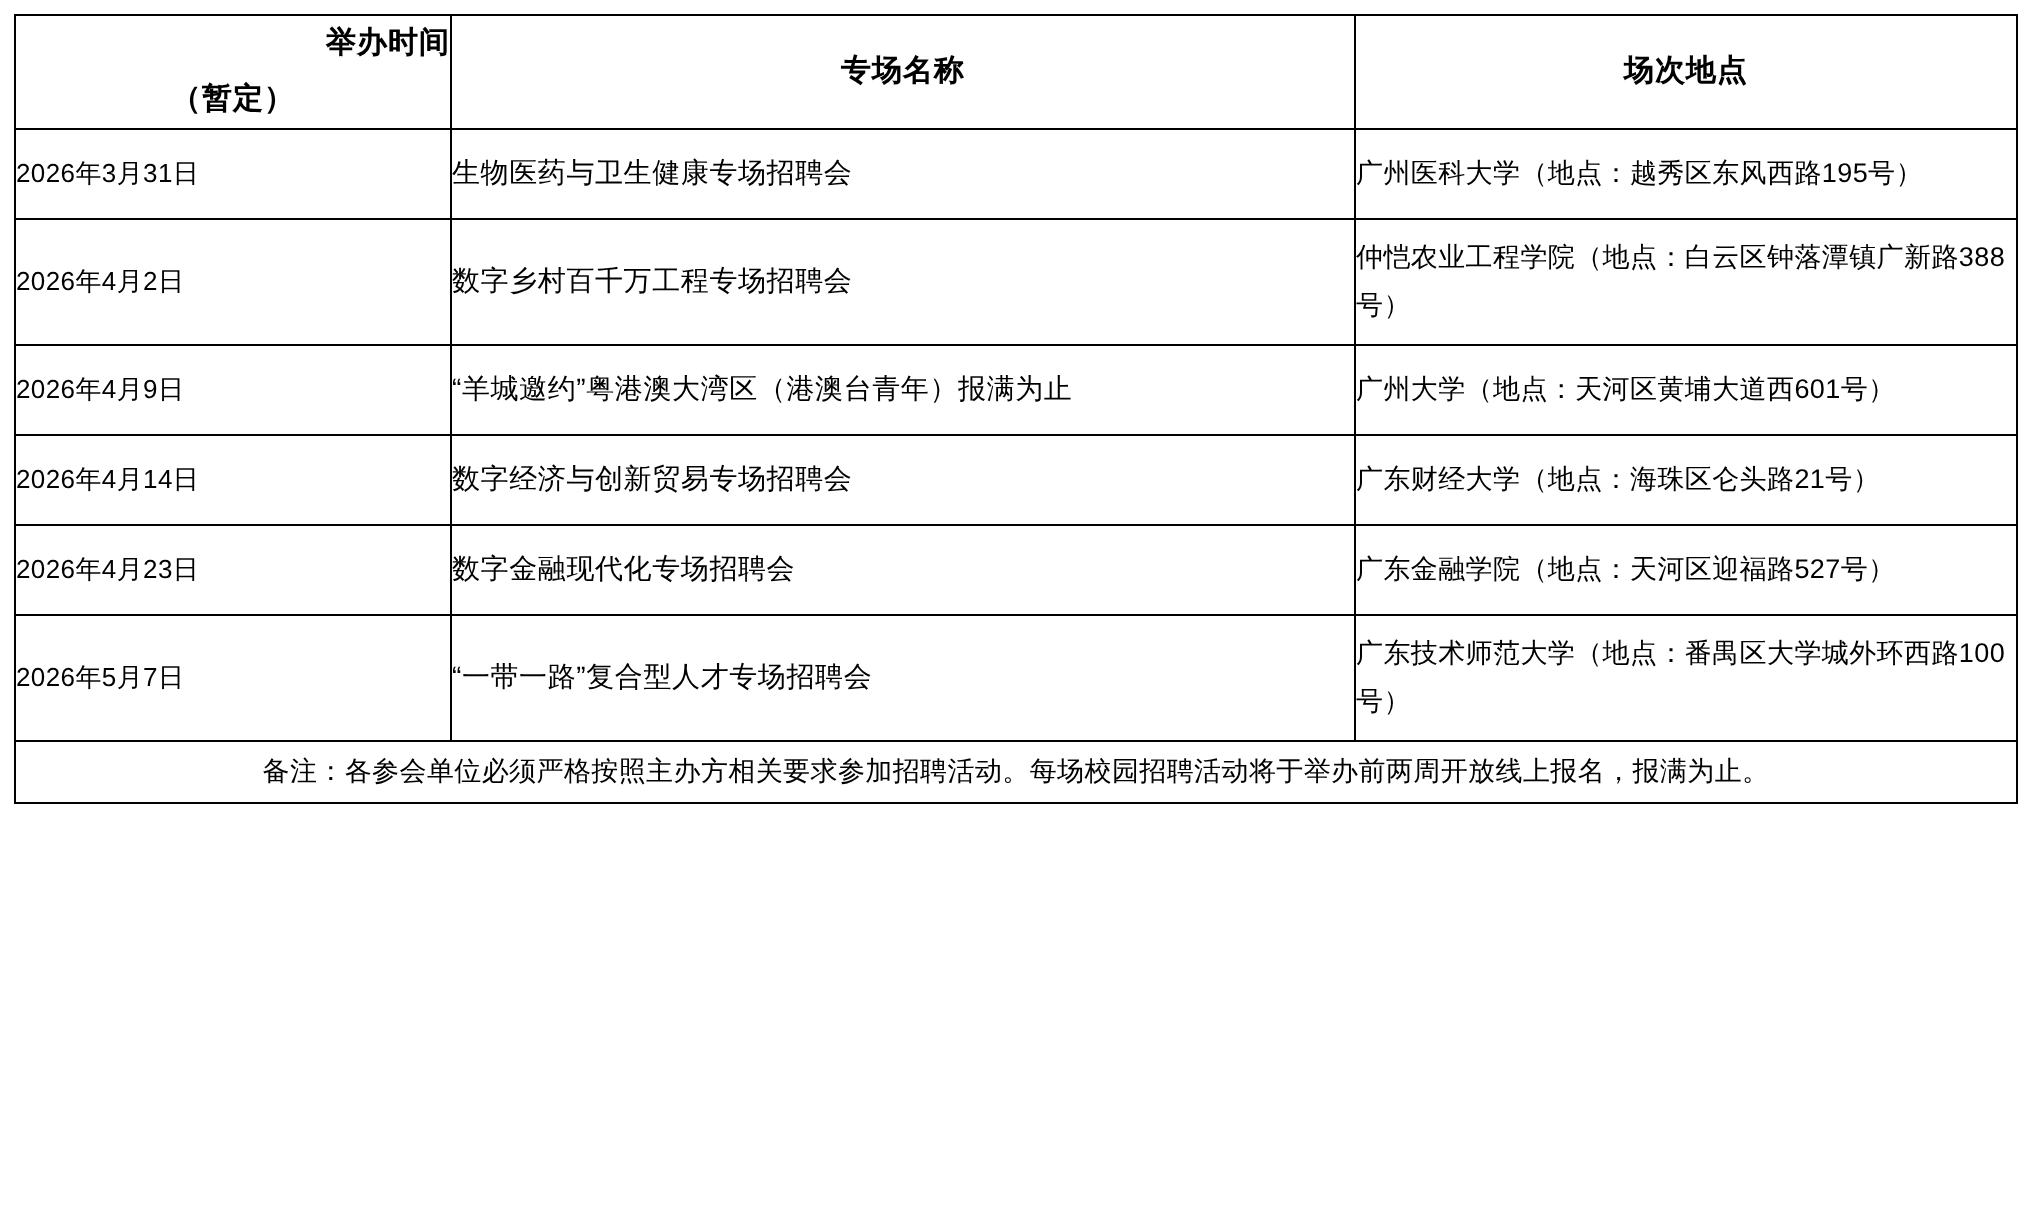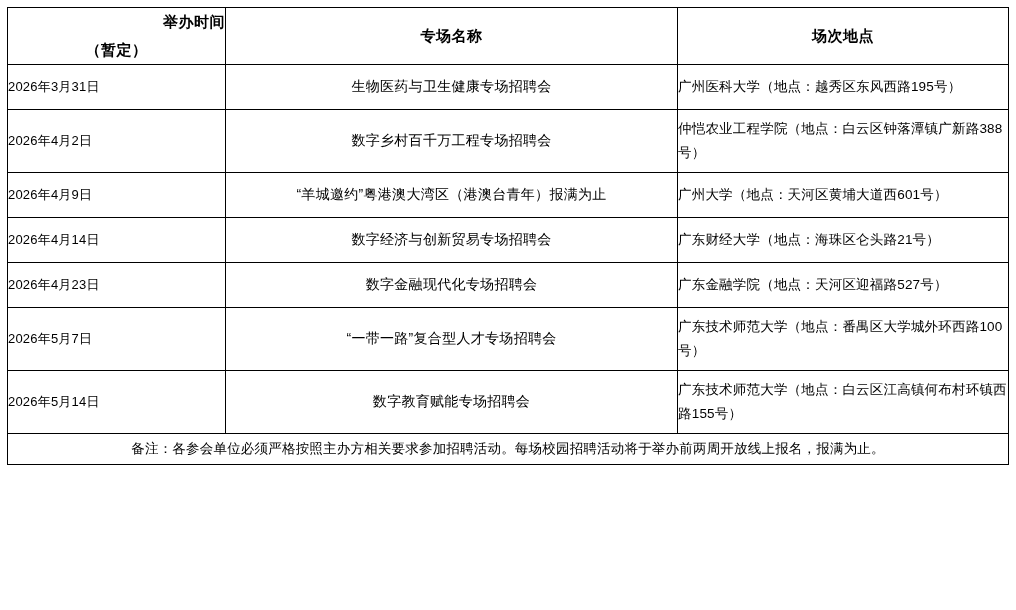--- a/index.html
+++ b/index.html
@@ -51,21 +51,21 @@
   td.date {
     font-size: 13px;
     padding: 6px 8px 6px 8px;
     text-align: left;
     letter-spacing: 0.2px;
     margin-left: 23px;
   }
   td.name {
     font-size: 14px;
     padding: 6px 10px 6px 28px;
-    text-align: center;
+    text-align: left;
     letter-spacing: 0.3px;
   }
   td.place {
     font-size: 13.5px;
     padding: 6px 10px 6px 8px;
     text-align: left;
     line-height: 1.75;
     word-break: break-all;
     letter-spacing: 0.2px;
   }
@@ -124,23 +124,18 @@
       <tr class="r-short">
         <td class="date">2026年4月23日</td>
         <td class="name">数字金融现代化专场招聘会</td>
         <td class="place">广东金融学院（地点：天河区迎福路527号）</td>
       </tr>
       <tr class="r-tall">
         <td class="date">2026年5月7日</td>
         <td class="name">“一带一路”复合型人才专场招聘会</td>
         <td class="place">广东技术师范大学（地点：番禺区大学城外环西路100号）</td>
       </tr>
-      <tr class="r-tall">
-        <td class="date">2026年5月14日</td>
-        <td class="name">数字教育赋能专场招聘会</td>
-        <td class="place">广东技术师范大学（地点：白云区江高镇何布村环镇西路155号）</td>
-      </tr>
       <tr>
         <td class="note" colspan="3">备注：各参会单位必须严格按照主办方相关要求参加招聘活动。每场校园招聘活动将于举办前两周开放线上报名，报满为止。</td>
       </tr>
     </tbody>
   </table>
 </div>
 
 </body></html>

